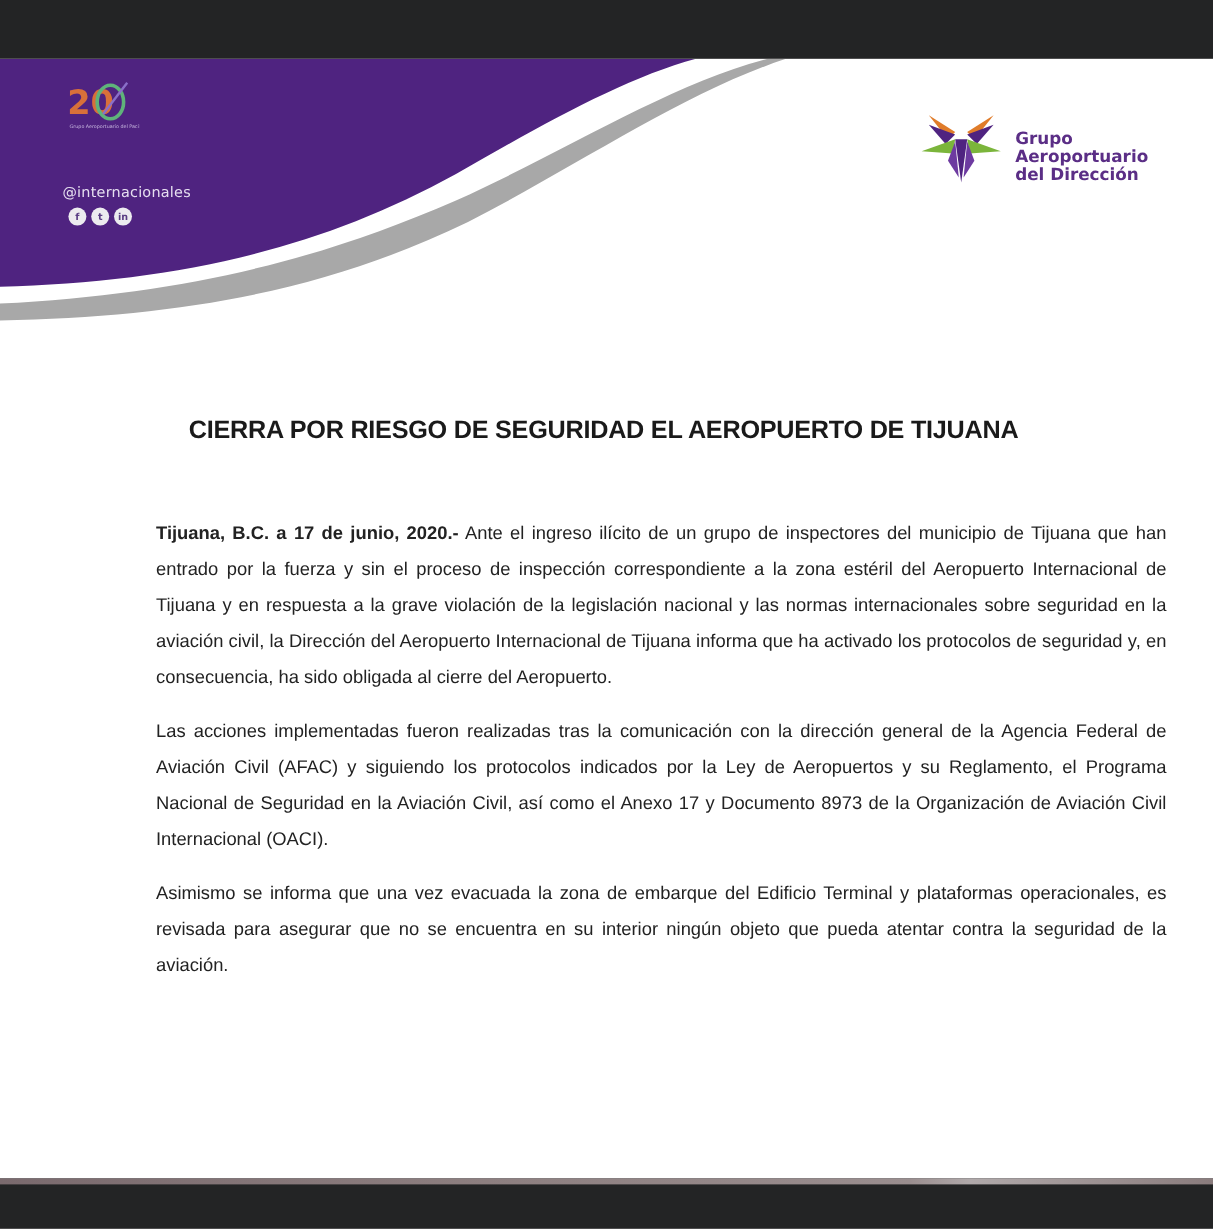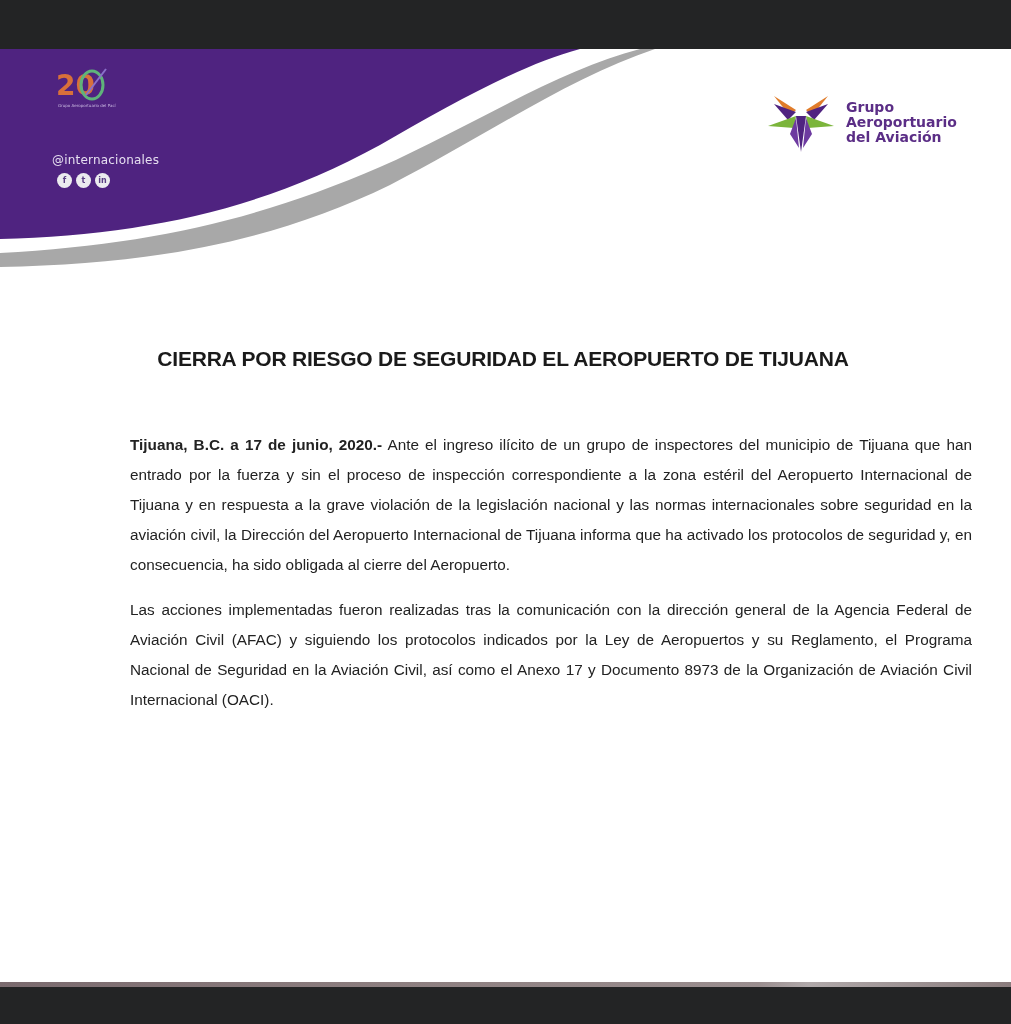--- a/index.html
+++ b/index.html
@@ -4,21 +4,21 @@
 <style>
   html, body { margin:0; padding:0; }
   body { width:1011px; height:1024px; background:#232425; position:relative; overflow:hidden; font-family:"Liberation Sans", sans-serif; }
   .page { position:absolute; left:0; top:49px; width:1011px; height:933px; background:#ffffff; overflow:hidden; }
   .bottom-strip { position:absolute; left:0; top:982px; width:1011px; height:5px; background:linear-gradient(90deg,#7a6a6e,#8d7f80 40%,#9a8e8f 75%,#b0a9aa 80%,#8a7c7d); }
   .wave { position:absolute; left:0; top:0; width:1011px; height:240px; }
   .gap-20-logo { position:absolute; left:54px; top:12px; width:62px; height:56px; }
   .handle { position:absolute; left:52px; top:104px; color:#e6dff0; font-size:12px; letter-spacing:0.2px; font-family:"DejaVu Sans", sans-serif; }
   .socials { position:absolute; left:57px; top:124px; display:flex; gap:4px; }
   .social { width:15px; height:15px; border-radius:50%; background:#ecebef; color:#5a3e84; font-size:8px; font-weight:bold; display:flex; align-items:center; justify-content:center; font-family:"DejaVu Sans", sans-serif; }
-  .brand { position:absolute; left:766px; top:41px; display:flex; align-items:center; gap:10px; }
+  .brand { position:absolute; left:766px; top:41px; display:flex; align-items:flex-end; gap:10px; }
   .brand-mark { width:70px; height:64px; }
   .brand-text { color:#5b2e86; font-weight:bold; font-size:14px; line-height:15px; font-family:"DejaVu Sans", sans-serif; }
   .title { position:absolute; left:0; width:1006px; top:298px; text-align:center; font-size:21px; font-weight:bold; color:#1a1a1a; font-family:"Liberation Sans", sans-serif; letter-spacing:-0.2px; }
   .content { position:absolute; left:130px; top:381px; width:842px; color:#222; font-family:"Liberation Sans", sans-serif; font-size:15.3px; line-height:30px; }
   .content p { margin:0 0 15px 0; text-align:justify; }
   .content p.last { margin-bottom:0; }
   .dateline { font-weight:bold; }
 </style>
 </head>
 <body>
@@ -51,24 +51,25 @@
       <polygon points="62,14 40,22 48,30" fill="#4f2380"></polygon>
       <polygon points="2,36 30,26 28,38" fill="#7bb53b"></polygon>
       <polygon points="68,36 40,26 42,38" fill="#7bb53b"></polygon>
       <polygon points="30,26 35,62 40,26" fill="#4f2380"></polygon>
       <polygon points="30,28 33,58 24,44" fill="#6d3aa0"></polygon>
       <polygon points="40,28 37,58 46,44" fill="#6d3aa0"></polygon>
     </svg>
     <div class="brand-text">
       <div>Grupo</div>
       <div>Aeroportuario</div>
-      <div>del Aviación</div>
+      <div>del Dirección</div>
     </div>
   </div>
 
   <div class="title">CIERRA POR RIESGO DE SEGURIDAD EL AEROPUERTO DE TIJUANA</div>
 
   <div class="content">
     <p><span class="dateline">Tijuana, B.C. a 17 de junio, 2020.-</span><span> Ante el ingreso ilícito de un grupo de inspectores del municipio de Tijuana que han entrado por la fuerza y sin el proceso de inspección correspondiente a la zona estéril del Aeropuerto Internacional de Tijuana y en respuesta a la grave violación de la legislación nacional y las normas internacionales sobre seguridad en la aviación civil, la Dirección del Aeropuerto Internacional de Tijuana informa que ha activado los protocolos de seguridad y, en consecuencia, ha sido obligada al cierre del Aeropuerto.</span></p>
     <p>Las acciones implementadas fueron realizadas tras la comunicación con la dirección general de la Agencia Federal de Aviación Civil (AFAC) y siguiendo los protocolos indicados por la Ley de Aeropuertos y su Reglamento, el Programa Nacional de Seguridad en la Aviación Civil, así como el Anexo 17 y Documento 8973 de la Organización de Aviación Civil Internacional (OACI).</p>
+    <p>Asimismo se informa que una vez evacuada la zona de embarque del Edificio Terminal y plataformas operacionales, es revisada para asegurar que no se encuentra en su interior ningún objeto que pueda atentar contra la seguridad de la aviación.</p>
   </div>
 </div>
 <div class="bottom-strip"></div>
 
 </body></html>

